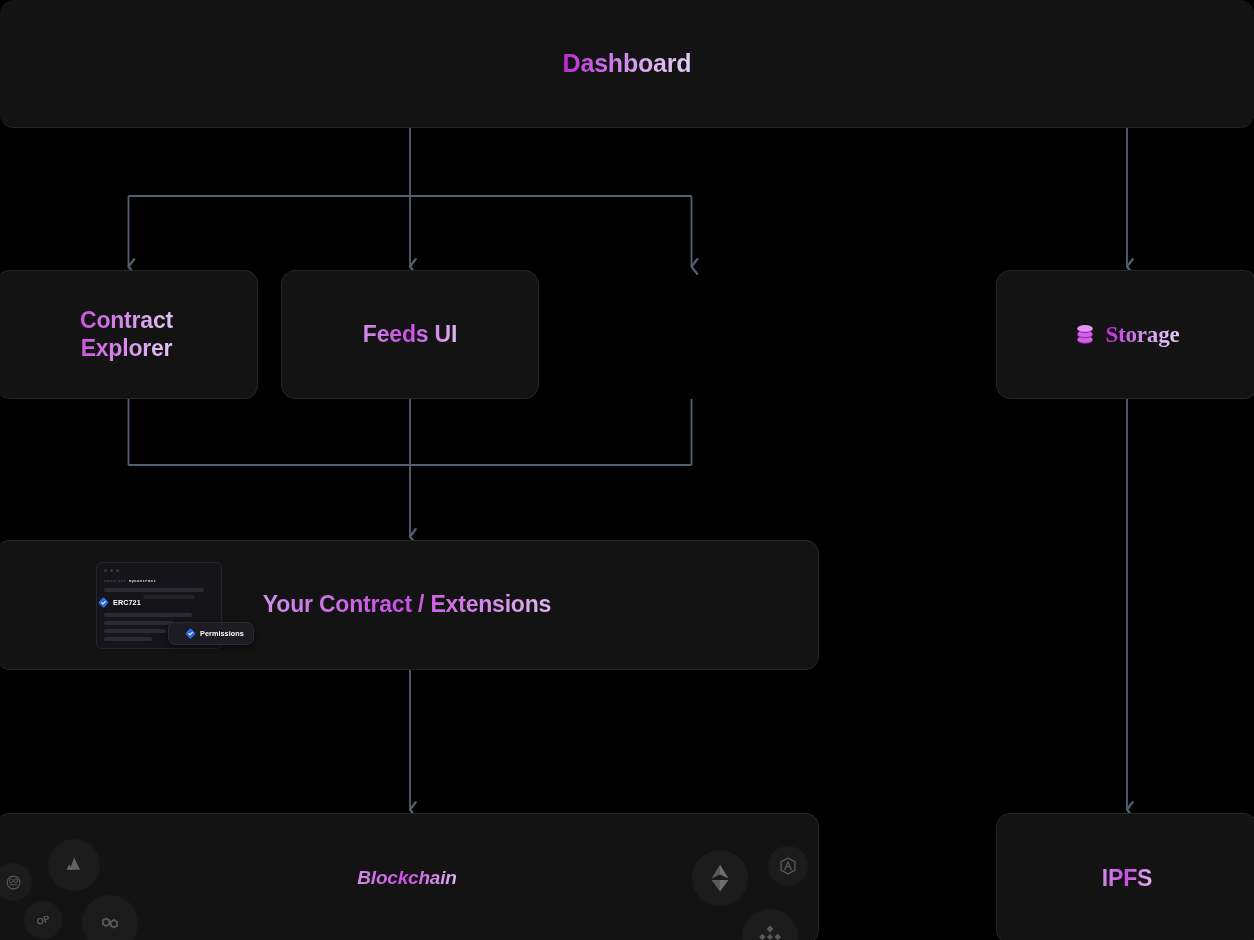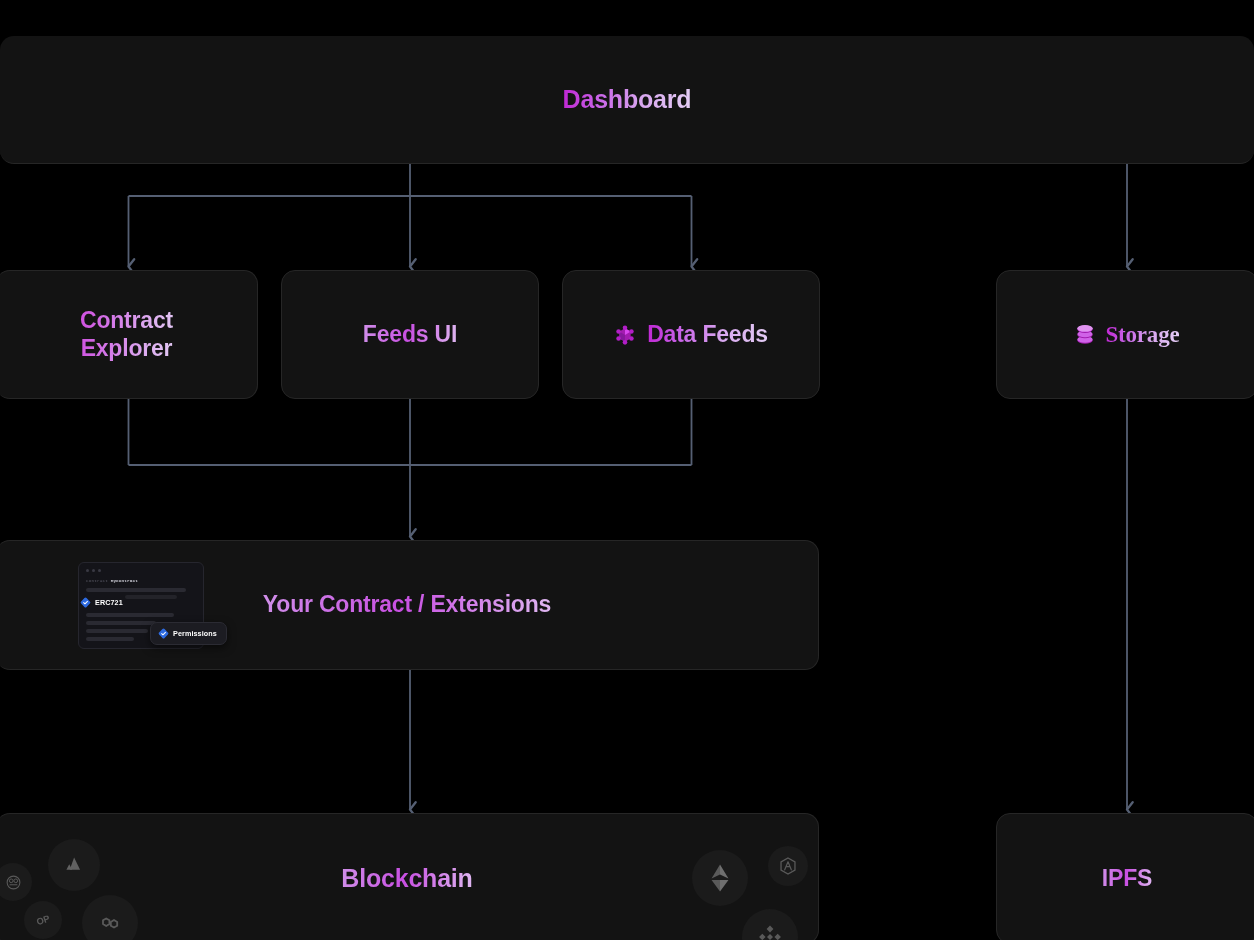--- a/index.html
+++ b/index.html
@@ -34,54 +34,54 @@
     color:transparent;-webkit-text-fill-color:transparent;
     white-space:pre-line;
   }
   .glabel.rev{
     background-image:linear-gradient(97deg,#cf4fe0 0%,#d47ae8 35%,#dcaaef 70%,#e3c9f4 100%);
   }
   .glabel.mid{
     background-image:linear-gradient(95deg,#d08fe9 0%,#c84fe2 48%,#dfb8f1 100%);
   }
 
-  #dashboard-card{left:0;top:0;width:1254px;height:128px;border-top:none;border-left:none;border-right:none;border-radius:14px;margin-top:36px;}
+  #dashboard-card{left:0;top:0;width:1254px;height:128px;border-top:none;border-left:none;border-right:none;border-radius:14px;}
   #dashboard-card .glabel{font-size:25px;}
 
   #contract-explorer-card{left:-4px;top:270px;width:262px;height:129px;}
   #contract-explorer-card .glabel{font-size:23px;}
 
   #admin-ui-card{left:281px;top:270px;width:258px;height:129px;}
   #admin-ui-card .glabel{font-size:23px;}
 
   #data-feeds-card{left:562px;top:270px;width:258px;height:129px;}
   #data-feeds-card .glabel{font-size:23px;}
 
   #storage-card{left:996px;top:270px;width:262px;height:129px;}
   #storage-card .glabel{font-size:23px;font-family:Liberation Serif, serif;}
 
   #your-contract-card{left:-4px;top:540px;width:823px;height:130px;}
   #your-contract-card .glabel{font-size:23px;text-decoration:underline;}
 
   #blockchain-card{left:-4px;top:813px;width:823px;height:131px;}
-  #blockchain-card .glabel{font-size:25px;}
+  #blockchain-card .glabel{font-size:19px;font-style:italic;}
 
   #ipfs-card{left:996px;top:813px;width:262px;height:131px;}
   #ipfs-card .glabel{font-size:23px;text-align:right;}
 
   
   .icon-row{display:flex;align-items:center;gap:11px;}
   .inline-icon{display:block;flex:0 0 auto;}
 
   
   .edges{position:absolute;left:0;top:0;width:1254px;height:940px;pointer-events:none;}
 
   
   #contract-illustration{
-    position:absolute;left:78px;top:562px;width:135px;height:85px;
+    position:absolute;left:96px;top:562px;width:135px;height:85px;
   }
   .code-panel{
     position:absolute;left:0;top:0;width:124px;height:85px;
     background:#141419;border:1px solid #26262e;border-radius:6px;
   }
   .dots{position:absolute;left:7px;top:6px;display:flex;gap:3px;}
   .dots i{width:3px;height:3px;border-radius:50%;background:#3a3a44;display:block;}
   .code-head{
     position:absolute;left:7px;top:15px;font-size:4.4px;letter-spacing:.1px;
     font-family:"Liberation Mono","DejaVu Sans Mono",monospace;white-space:nowrap;
@@ -89,21 +89,21 @@
   .code-head .kw{color:#5a5a66;}
   .code-head .nm{color:#cfcfd8;font-weight:700;}
   .bar{position:absolute;height:4px;border-radius:2px;background:#2a2a32;}
   .bar.lite{background:#232329;}
   .badge{
     position:absolute;display:flex;align-items:center;gap:4px;
     color:#fff;font-size:7.2px;font-weight:700;letter-spacing:.1px;white-space:nowrap;
   }
   .badge.chip{
     background:#1c1c22;border:1px solid #2b2b33;border-radius:7px;
-    padding:5px 9px 5px 7px;box-shadow:0 3px 9px rgba(0,0,0,.55);
+    padding:5px 9px 5px 16px;box-shadow:0 3px 9px rgba(0,0,0,.55);
   }
   #erc-badge{left:2px;top:35px;}
   #permissions-badge{left:72px;top:60px;}
 
   
   .chain{
     position:absolute;border-radius:50%;
     background:#1b1b1b;
     display:flex;align-items:center;justify-content:center;
   }
@@ -153,36 +153,20 @@
 
   <div class="card flush-left" id="contract-explorer-card">
     <span class="glabel rev">Contract
 Explorer</span>
   </div>
 
   <div class="card" id="admin-ui-card">
     <span class="glabel mid">Feeds UI</span>
   </div>
 
-  <div class="card" id="data-feeds-card">
-    <span class="icon-row">
-      <svg class="inline-icon" width="22" height="22" viewBox="0 0 24 24" aria-hidden="true">
-        <path d="M12 4.6 L18.2 8.3 L18.2 15.7 L12 19.4 L5.8 15.7 L5.8 8.3 Z" fill="#a21caf"></path>
-        <path d="M12 4.6 L18.2 8.3 L12 12.1 Z" fill="#d946ef"></path>
-        <path d="M5.8 8.3 L12 12.1 L12 19.4 L5.8 15.7 Z" fill="#86189c"></path>
-        <circle cx="12" cy="4.0" r="2.5" fill="#b21ec7"></circle>
-        <circle cx="19.0" cy="8.1" r="2.5" fill="#b21ec7"></circle>
-        <circle cx="19.0" cy="15.9" r="2.5" fill="#b21ec7"></circle>
-        <circle cx="12" cy="20.0" r="2.5" fill="#b21ec7"></circle>
-        <circle cx="5.0" cy="15.9" r="2.5" fill="#b21ec7"></circle>
-        <circle cx="5.0" cy="8.1" r="2.5" fill="#b21ec7"></circle>
-      </svg>
-      <span class="glabel">Data Feeds</span>
-    </span>
-  </div>
 
   <div class="card" id="storage-card">
     <span class="icon-row">
       <svg class="inline-icon" width="20" height="22" viewBox="0 0 20 22" aria-hidden="true">
         <ellipse cx="10" cy="16.4" rx="7.6" ry="3.3" fill="#a21caf"></ellipse>
         <ellipse cx="10" cy="15.4" rx="7.6" ry="3.3" fill="#d062e8"></ellipse>
         <ellipse cx="10" cy="11.0" rx="7.6" ry="3.3" fill="#a21caf"></ellipse>
         <ellipse cx="10" cy="10.0" rx="7.6" ry="3.3" fill="#d062e8"></ellipse>
         <ellipse cx="10" cy="5.6" rx="7.6" ry="3.3" fill="#a21caf"></ellipse>
         <ellipse cx="10" cy="4.8" rx="7.6" ry="3.3" fill="#c750e0"></ellipse>

